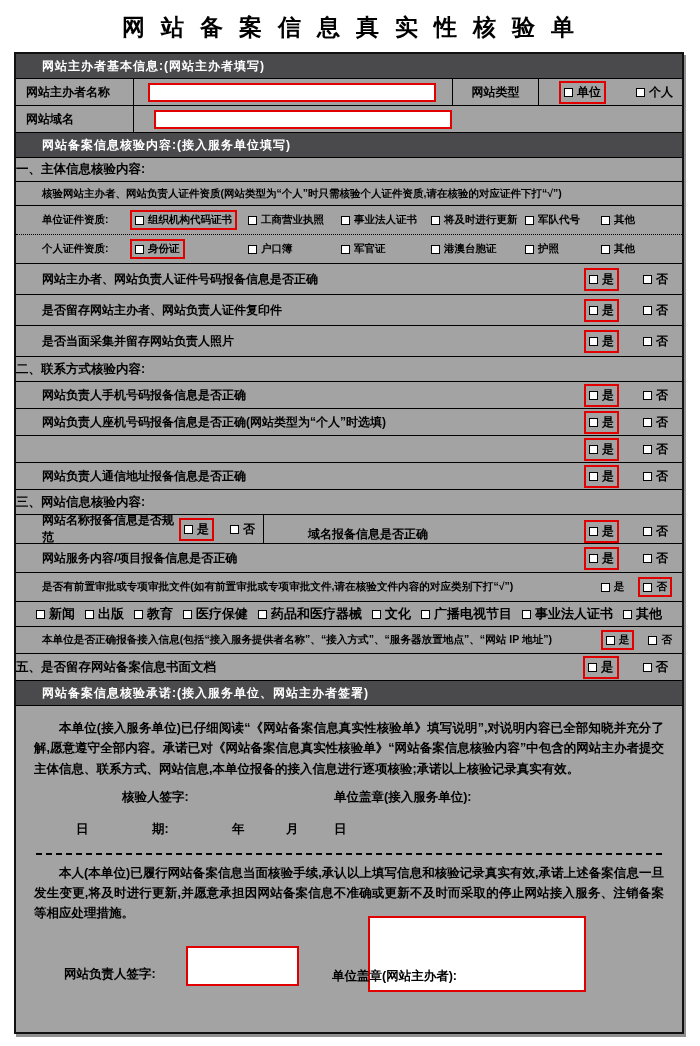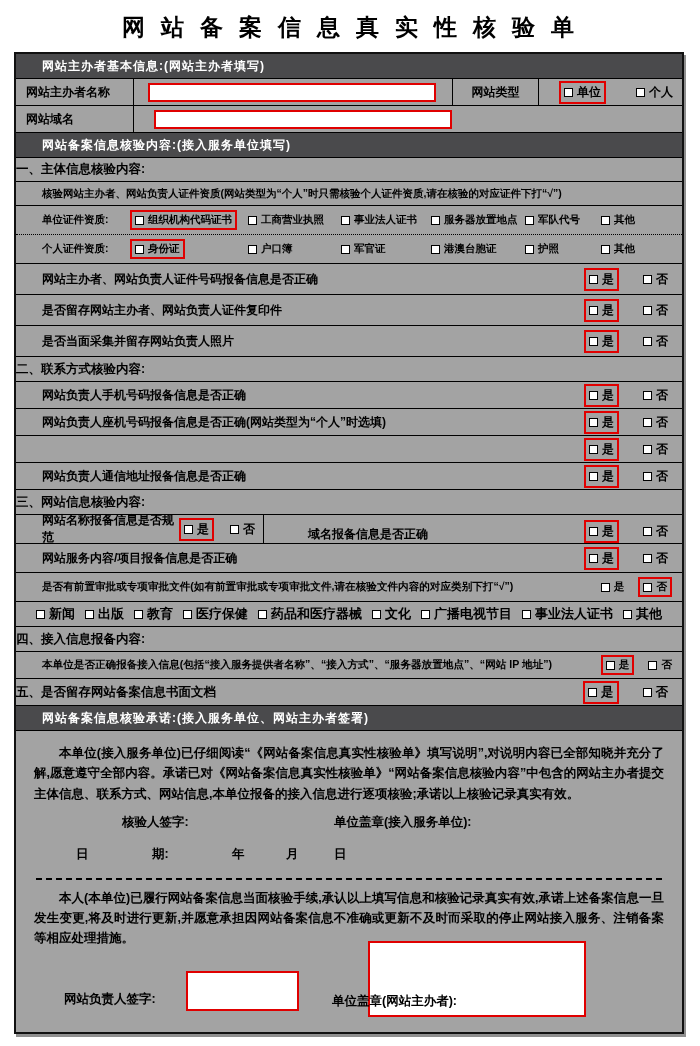--- a/index.html
+++ b/index.html
@@ -120,21 +120,21 @@
       </span>
     <span class="slot slot3">
         <span class="opt">
           <span class="cb"></span>
           <span>事业法人证书</span>
         </span>
       </span>
     <span class="slot slot4">
         <span class="opt">
           <span class="cb"></span>
-          <span>服务器放置地点</span>
+          <span>将及时进行更新</span>
         </span>
       </span>
     <span class="slot slot5">
         <span class="opt">
           <span class="cb"></span>
           <span>军队代号</span>
         </span>
       </span>
     <span class="slot">
         <span class="opt">
@@ -374,21 +374,20 @@
     <span class="opt">
         <span class="cb"></span>
         <span>事业法人证书</span>
       </span>
     <span class="opt">
         <span class="cb"></span>
         <span>其他</span>
       </span>
   </div>
 
-  <div class="row h25 sec-title">四、接入信息报备内容:</div>
 
   <div class="row h27 q small-q">
     <span>本单位是否正确报备接入信息(包括“接入服务提供者名称”、“接入方式”、“服务器放置地点”、“网站 IP 地址”)</span>
     <span class="yn tight">
       <span class="opt hl">
           <span class="cb"></span>
           <span>是</span>
         </span>
       <span class="opt">
           <span class="cb"></span>

